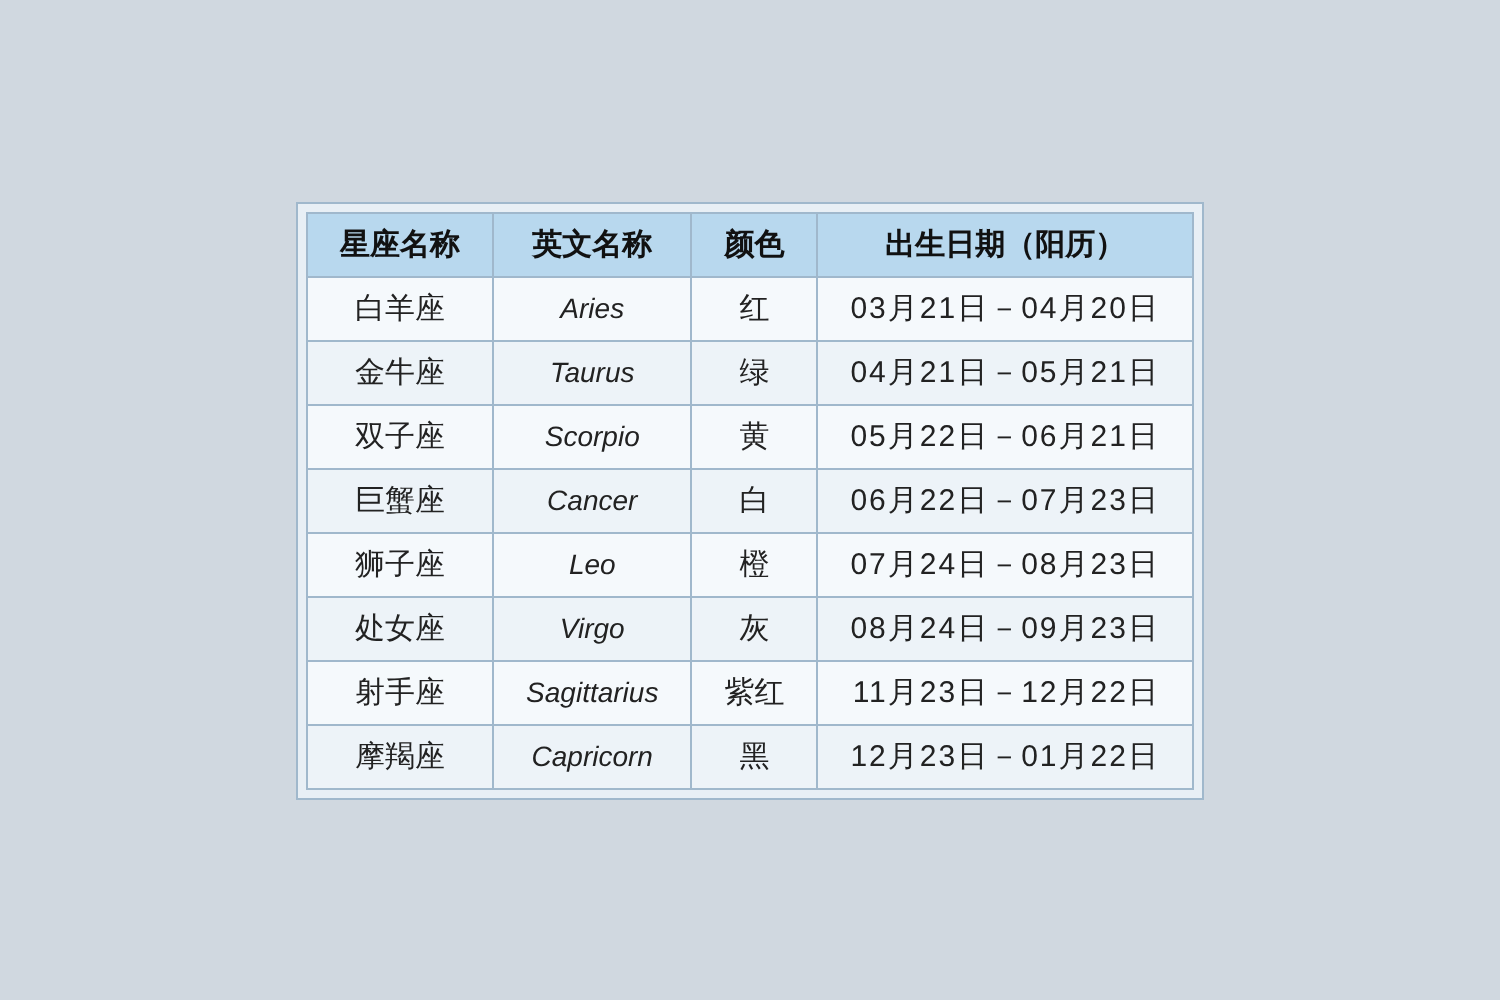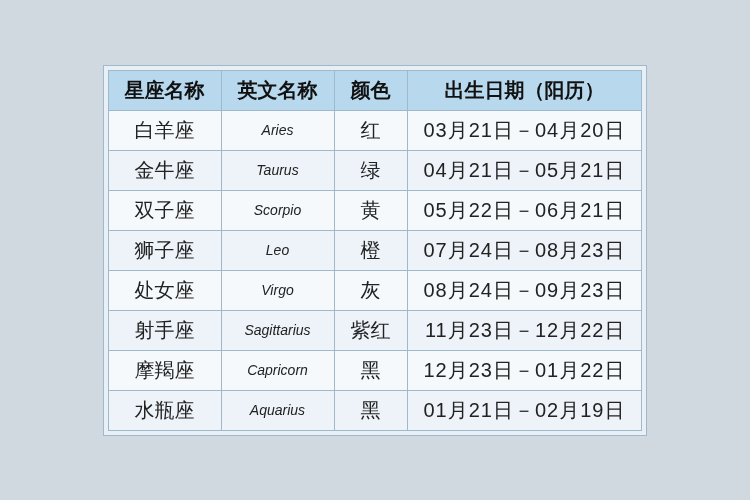--- a/index.html
+++ b/index.html
@@ -26,29 +26,29 @@
 
     table {
       border-collapse: collapse;
       background-color: #f0f5f8;
     }
 
     th, td {
       border: 1px solid #a0b8cc;
       padding: 6px 16px;
       text-align: center;
-      font-size: 20px;
+      font-size: 15px;
       color: #222;
       white-space: nowrap;
     }
 
     thead tr th {
       background-color: #b8d8ee;
       font-weight: bold;
-      font-size: 20px;
+      font-size: 15px;
       color: #111;
     }
 
     tbody tr {
       background-color: #f5f9fc;
     }
 
     tbody tr:nth-child(even) {
       background-color: #edf3f8;
     }
@@ -90,20 +90,26 @@
           <td>绿</td>
           <td>04月21日－05月21日</td>
         </tr>
         <tr>
           <td>双子座</td>
           <td>Scorpio</td>
           <td>黄</td>
           <td>05月22日－06月21日</td>
         </tr>
         <tr>
+          <td>巨蟹座</td>
+          <td>Cancer</td>
+          <td>白</td>
+          <td>06月22日－07月23日</td>
+        </tr>
+        <tr>
           <td>狮子座</td>
           <td>Leo</td>
           <td>橙</td>
           <td>07月24日－08月23日</td>
         </tr>
         <tr>
           <td>处女座</td>
           <td>Virgo</td>
           <td>灰</td>
           <td>08月24日－09月23日</td>
@@ -113,21 +119,15 @@
           <td>Sagittarius</td>
           <td>紫红</td>
           <td>11月23日－12月22日</td>
         </tr>
         <tr>
           <td>摩羯座</td>
           <td>Capricorn</td>
           <td>黑</td>
           <td>12月23日－01月22日</td>
         </tr>
-        <tr>
-          <td>水瓶座</td>
-          <td>Aquarius</td>
-          <td>黑</td>
-          <td>01月21日－02月19日</td>
-        </tr>
       </tbody>
   </table>
 </div>
 
 </body></html>

